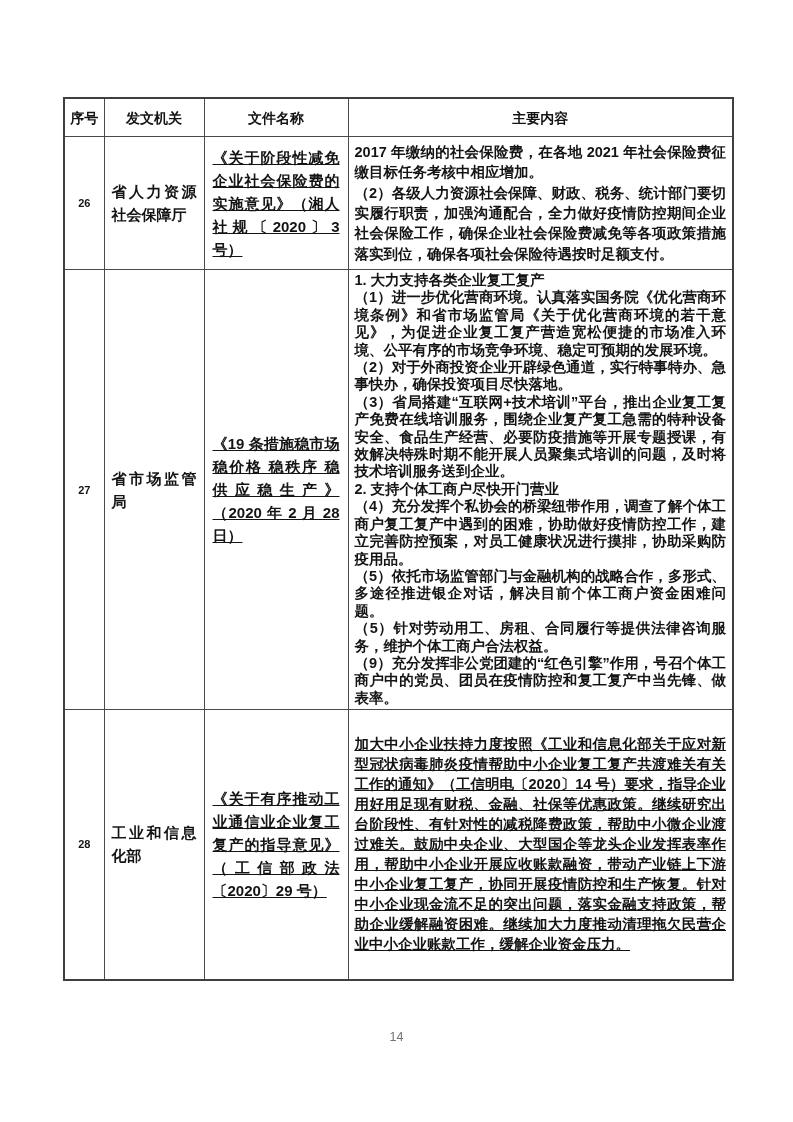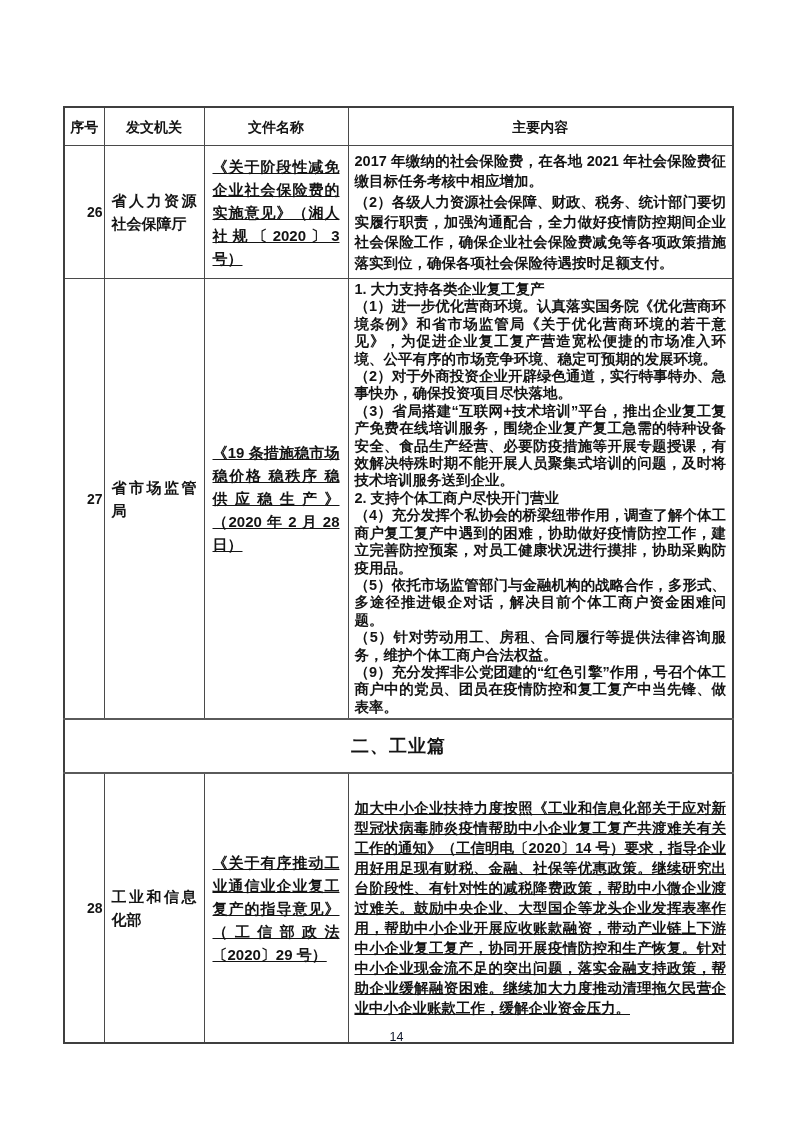--- a/index.html
+++ b/index.html
@@ -7,43 +7,43 @@
     width: 793px; height: 1122px;
     background: #ffffff;
     position: relative;
     font-family: "Liberation Sans", sans-serif;
     color: #141414;
     font-weight: 700;
     overflow: hidden;
   }
   table.doc-table {
     position: absolute;
-    left: 63px; top: 106px;
+    left: 63px; top: 97px;
     width: 669px;
     border-collapse: collapse;
     table-layout: fixed;
     border: 2.2px solid #3f3f3f;
     padding-left: 30px;
   }
   th, td {
     border: 1.4px solid #4a4a4a;
     vertical-align: middle;
     overflow: hidden;
   }
   thead th {
     height: 37px;
     text-align: center;
     font-size: 14px;
     line-height: 16px;
     padding: 0 2px;
     font-weight: 700;
   }
   td.c-no {
-    text-align: right;
-    font-size: 14px;
+    text-align: center;
+    font-size: 11px;
   }
   td.c-agency {
     padding: 0 7px;
     text-align: justify;
     text-justify: inter-character;
     font-size: 15px;
     line-height: 23px;
     margin-left: 40px;
   }
   td.c-doc {
@@ -80,21 +80,21 @@
     letter-spacing: 1px;
   }
   .page-number {
     position: absolute;
     top: 1030px;
     left: 0;
     width: 100%;
     text-align: center;
     font-size: 12.5px;
     font-weight: 400;
-    color: #0f172a;
+    color: #737373;
   }
 </style>
 </head>
 <body>
 
 <div>
 
   <table class="doc-table">
     <colgroup>
       <col style="width:40px">
@@ -129,23 +129,20 @@
           <p>（1）进一步优化营商环境。认真落实国务院《优化营商环境条例》和省市场监管局《关于优化营商环境的若干意见》，为促进企业复工复产营造宽松便捷的市场准入环境、公平有序的市场竞争环境、稳定可预期的发展环境。</p>
           <p>（2）对于外商投资企业开辟绿色通道，实行特事特办、急事快办，确保投资项目尽快落地。</p>
           <p>（3）省局搭建“互联网+技术培训”平台，推出企业复工复产免费在线培训服务，围绕企业复产复工急需的特种设备安全、食品生产经营、必要防疫措施等开展专题授课，有效解决特殊时期不能开展人员聚集式培训的问题，及时将技术培训服务送到企业。</p>
           <p>2. 支持个体工商户尽快开门营业</p>
           <p>（4）充分发挥个私协会的桥梁纽带作用，调查了解个体工商户复工复产中遇到的困难，协助做好疫情防控工作，建立完善防控预案，对员工健康状况进行摸排，协助采购防疫用品。</p>
           <p>（5）依托市场监管部门与金融机构的战略合作，多形式、多途径推进银企对话，解决目前个体工商户资金困难问题。</p>
           <p>（5）针对劳动用工、房租、合同履行等提供法律咨询服务，维护个体工商户合法权益。</p>
           <p>（9）充分发挥非公党团建的“红色引擎”作用，号召个体工商户中的党员、团员在疫情防控和复工复产中当先锋、做表率。</p>
         </td>
       </tr>
-      <tr class="section-row">
-        <td colspan="4">二、工业篇</td>
-      </tr>
       <tr class="r28">
         <td class="c-no">28</td>
         <td class="c-agency">工业和信息化部</td>
         <td class="c-doc">《关于有序推动工业通信业企业复工复产的指导意见》（工信部政法〔2020〕29 号）</td>
         <td class="c-content">
           <p>加大中小企业扶持力度按照《工业和信息化部关于应对新型冠状病毒肺炎疫情帮助中小企业复工复产共渡难关有关工作的通知》（工信明电〔2020〕14 号）要求，指导企业用好用足现有财税、金融、社保等优惠政策。继续研究出台阶段性、有针对性的减税降费政策，帮助中小微企业渡过难关。鼓励中央企业、大型国企等龙头企业发挥表率作用，帮助中小企业开展应收账款融资，带动产业链上下游中小企业复工复产，协同开展疫情防控和生产恢复。针对中小企业现金流不足的突出问题，落实金融支持政策，帮助企业缓解融资困难。继续加大力度推动清理拖欠民营企业中小企业账款工作，缓解企业资金压力。</p>
         </td>
       </tr>
     </tbody>
   </table>

